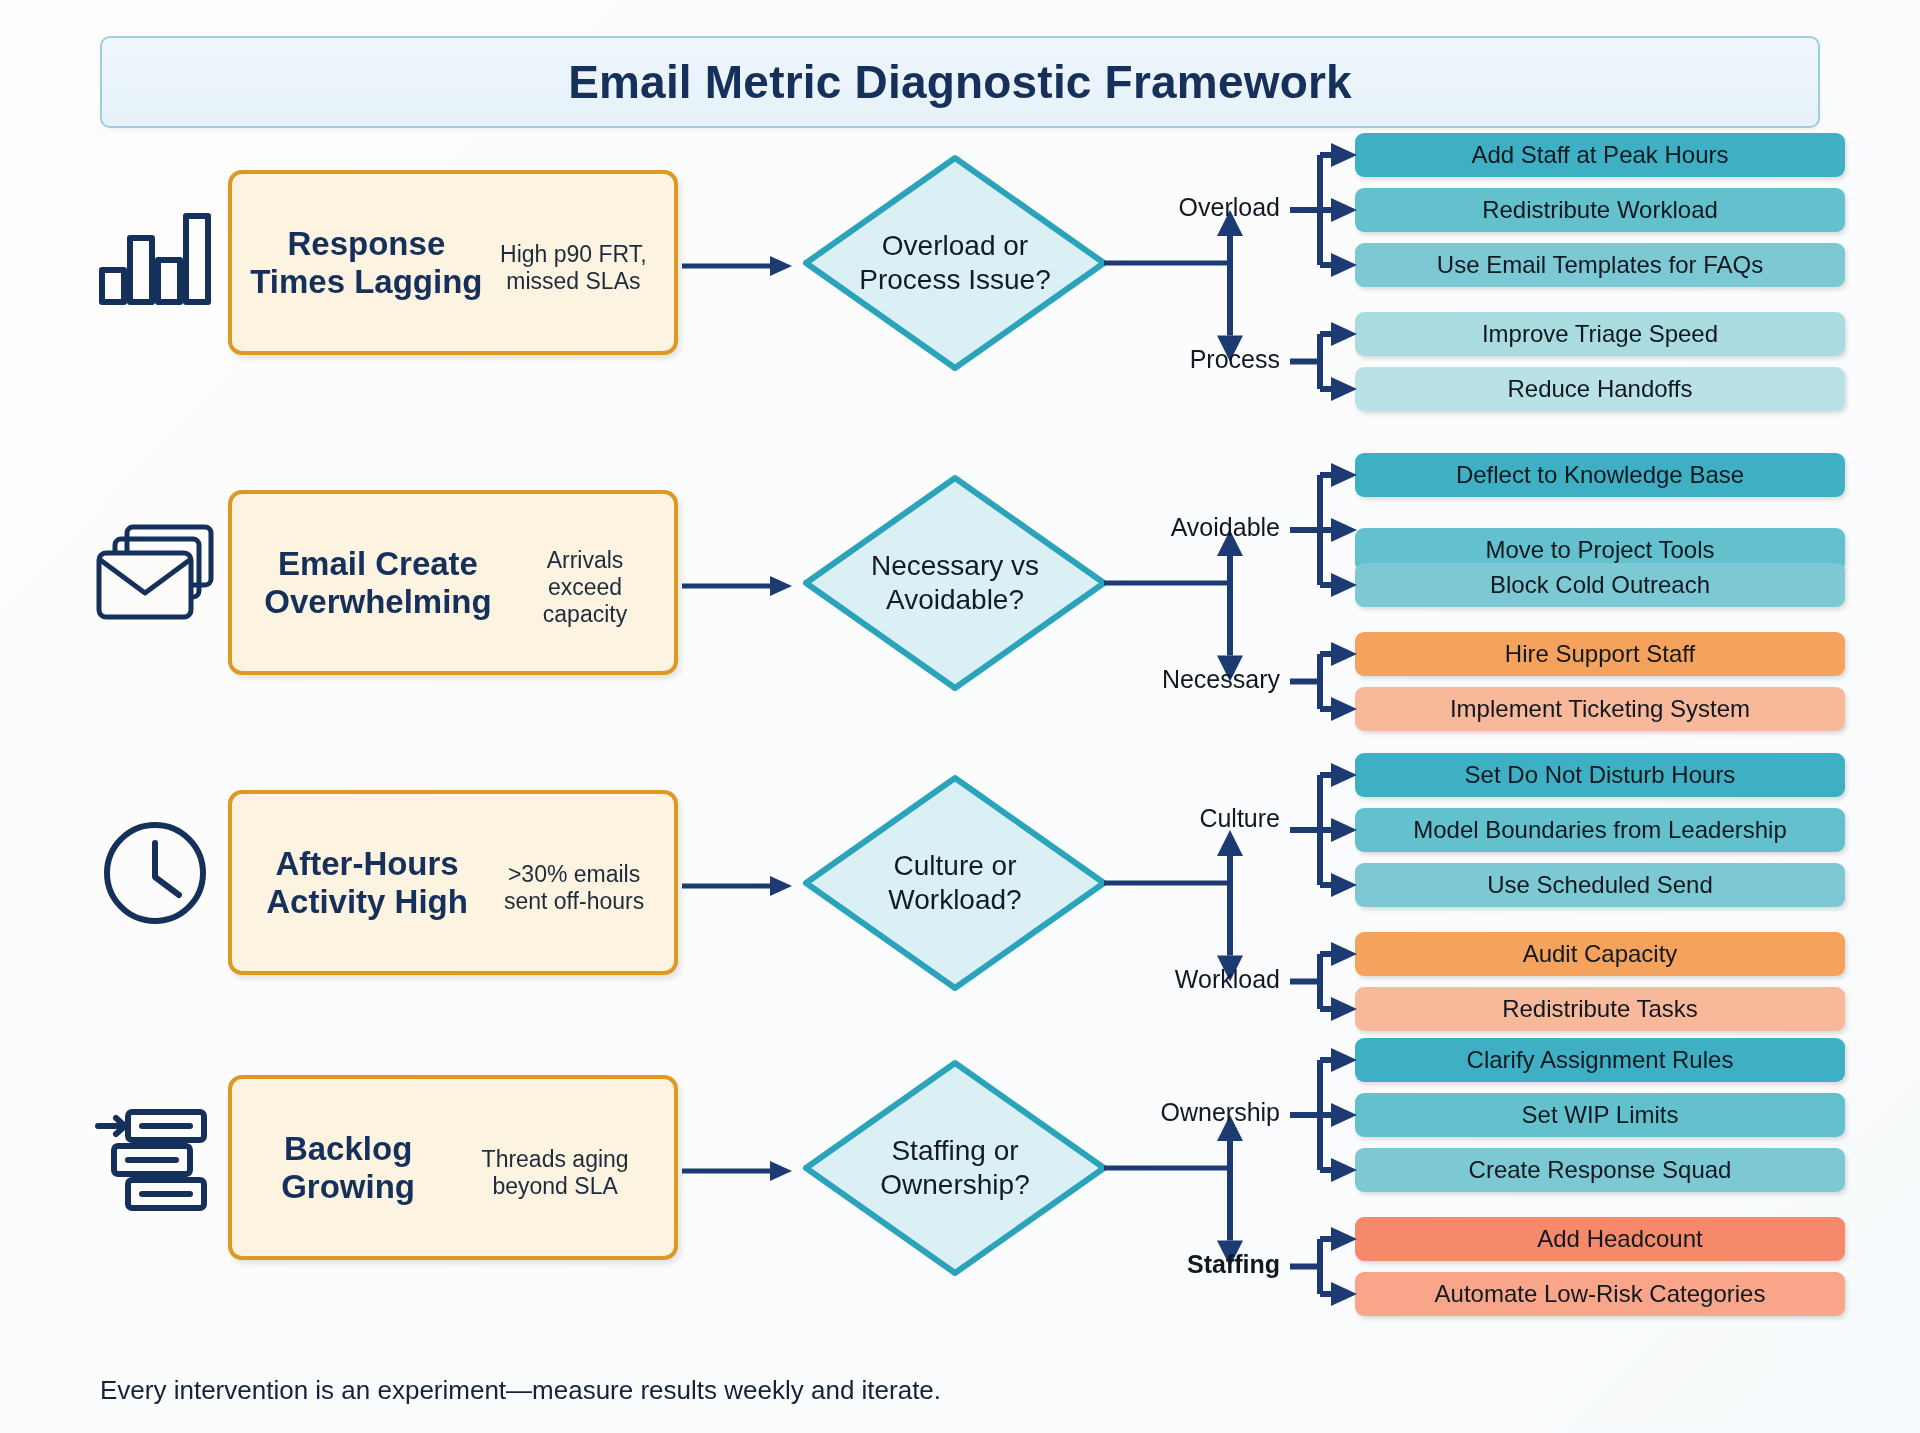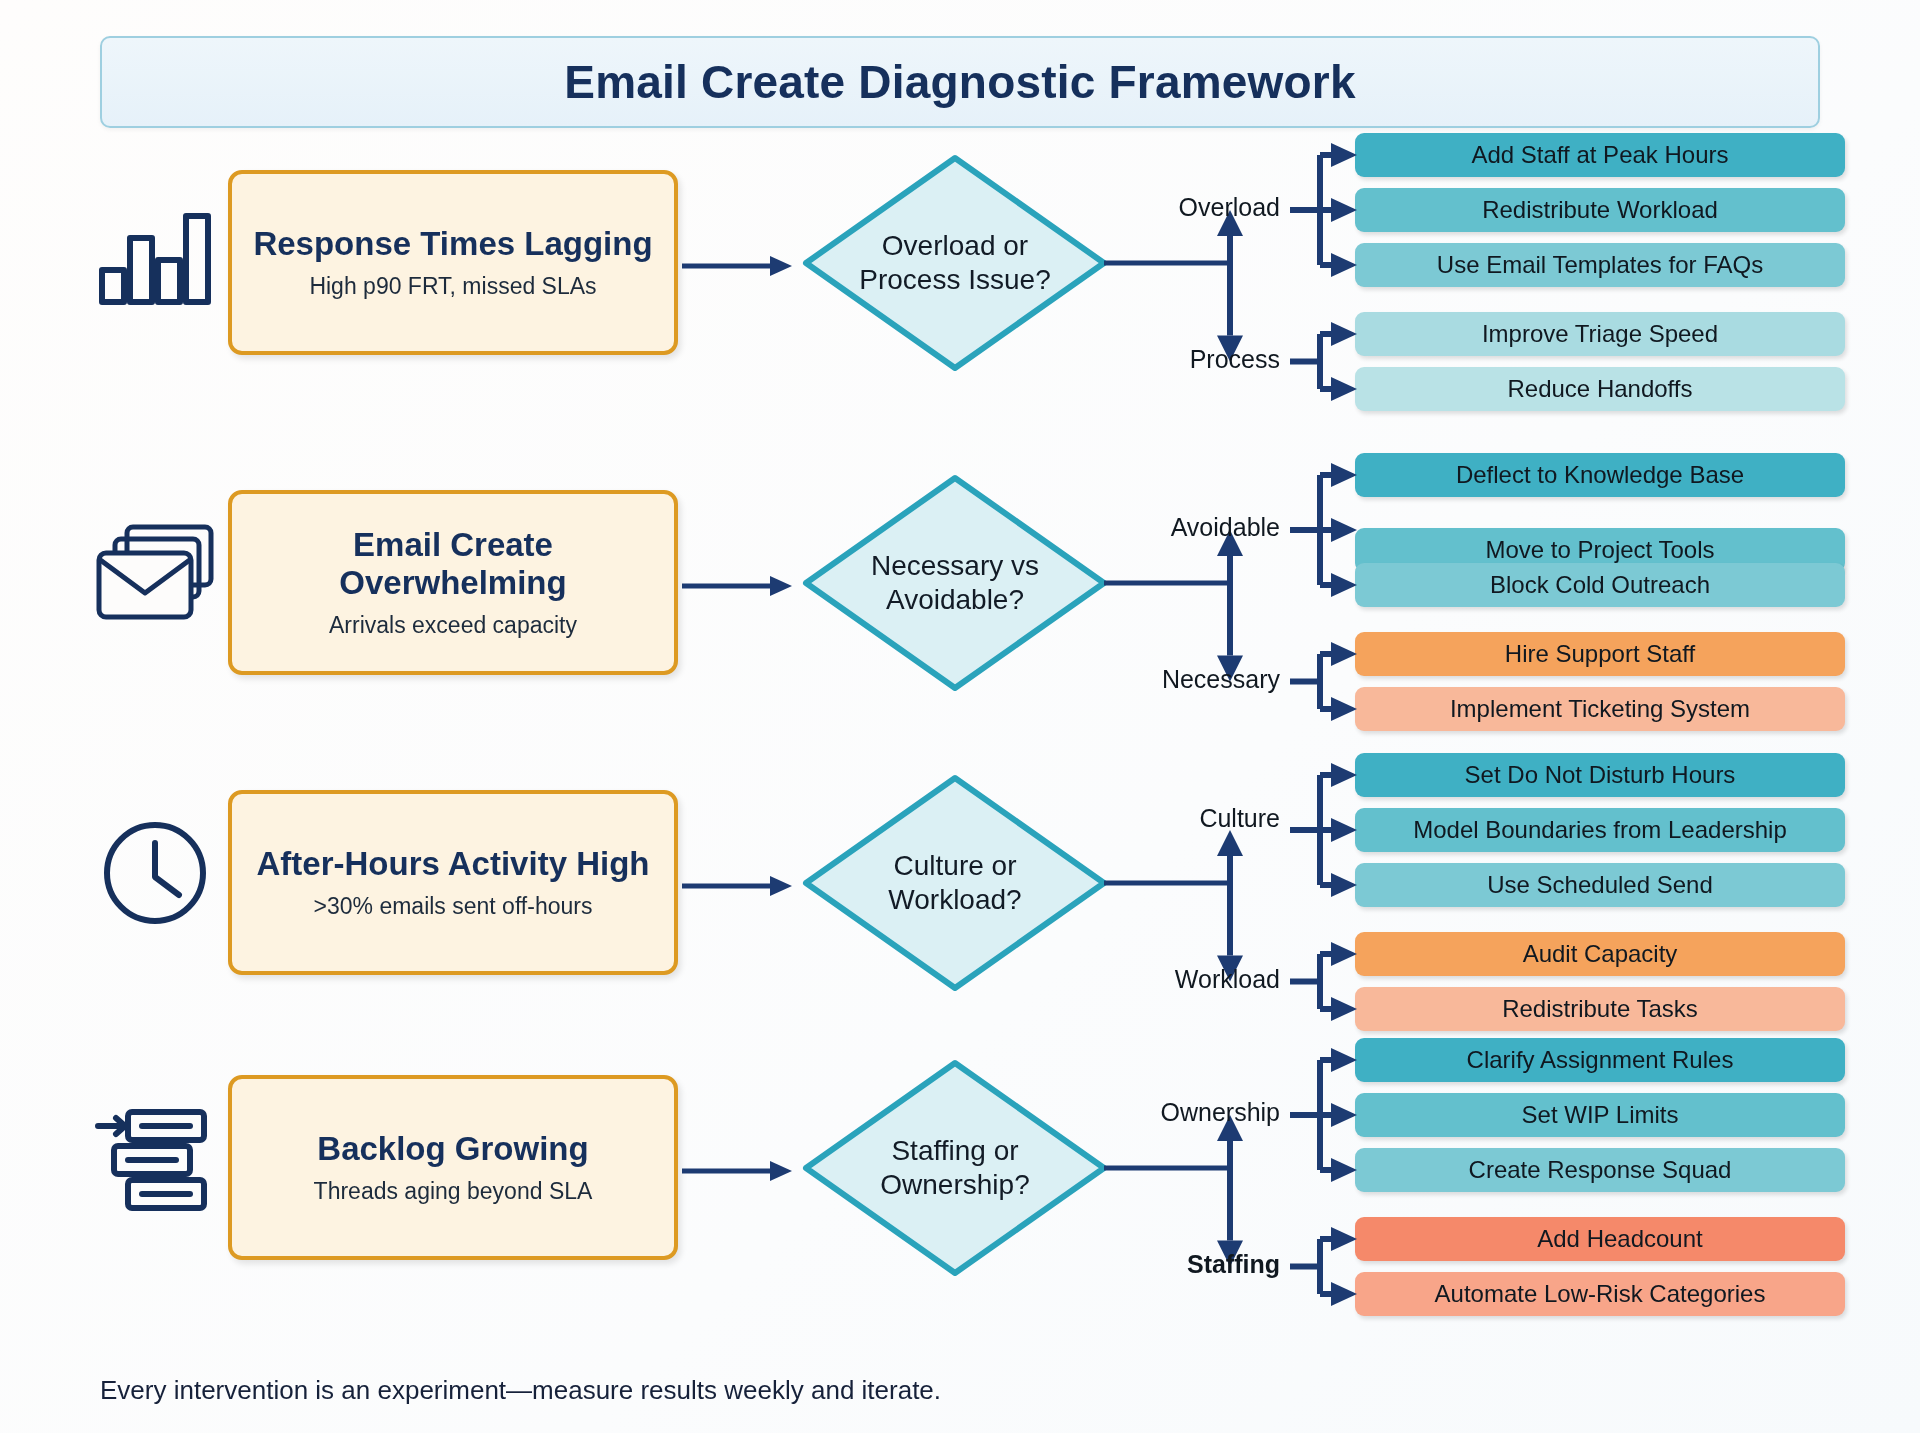--- a/index.html
+++ b/index.html
@@ -45,21 +45,21 @@
     display: flex; align-items: center; justify-content: center;
   }
 
   
   .problem {
     position: absolute; left: 228px; top: 10px;
     width: 450px; height: 185px;
     background: #fdf3e1;
     border: 4px solid #dd9a22;
     border-radius: 14px;
-    display: flex; flex-direction: column;
+    display: flex; flex-direction: row;
     align-items: center; justify-content: center;
     box-shadow: 3px 4px 6px rgba(0,0,0,0.10);
     padding: 6px 14px;
   }
   .problem .p-title {
     font-size: 33px; font-weight: bold; color: #16305c;
     text-align: center; line-height: 1.14;
   }
   .problem .p-sub {
     margin-top: 10px;
@@ -111,21 +111,21 @@
   }
 
   .icon-svg { display:block; }
 </style>
 </head>
 <body>
 
 <div id="stage">
 
   <div class="title-bar">
-    <h1>Email Create Diagnostic Framework</h1>
+    <h1>Email Metric Diagnostic Framework</h1>
   </div>
 
   <div id="rows-host">
       <div class="row row-0">
         <div class="icon-wrap">
           <svg class="icon-svg" width="118" height="110" viewBox="0 0 118 110">
       <g fill="none" stroke="#16305c" stroke-width="6" stroke-linejoin="round">
         <rect x="6" y="72" width="22" height="32"></rect>
         <rect x="34" y="40" width="22" height="64"></rect>
         <rect x="62" y="62" width="22" height="42"></rect>

